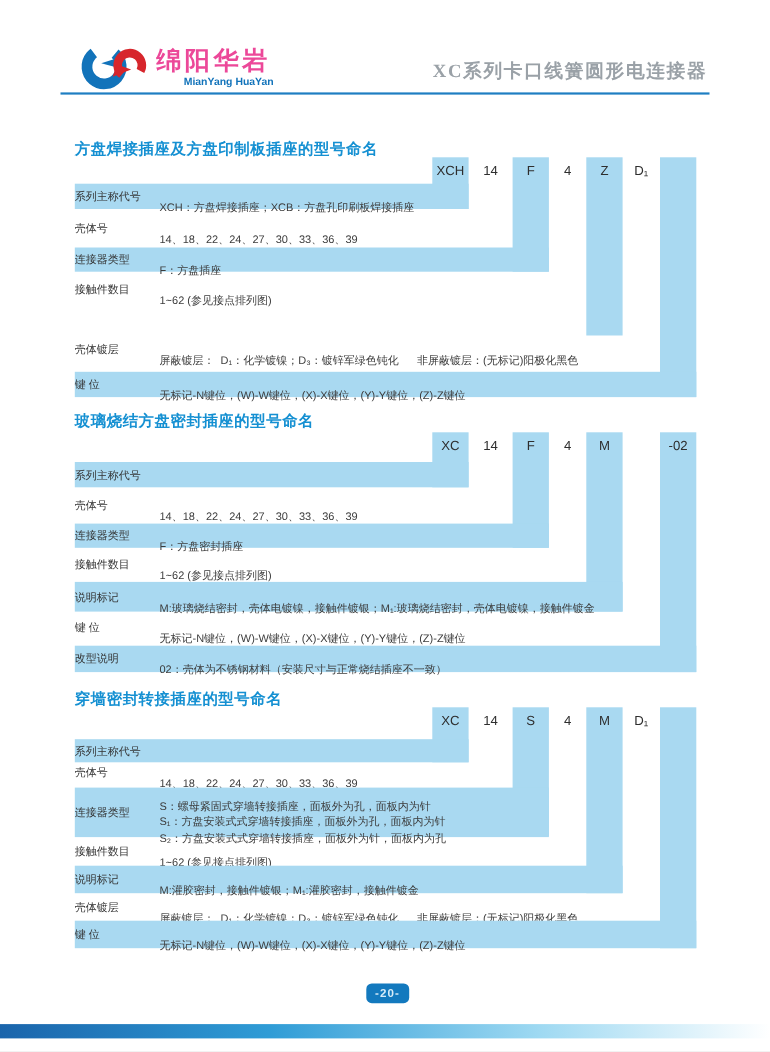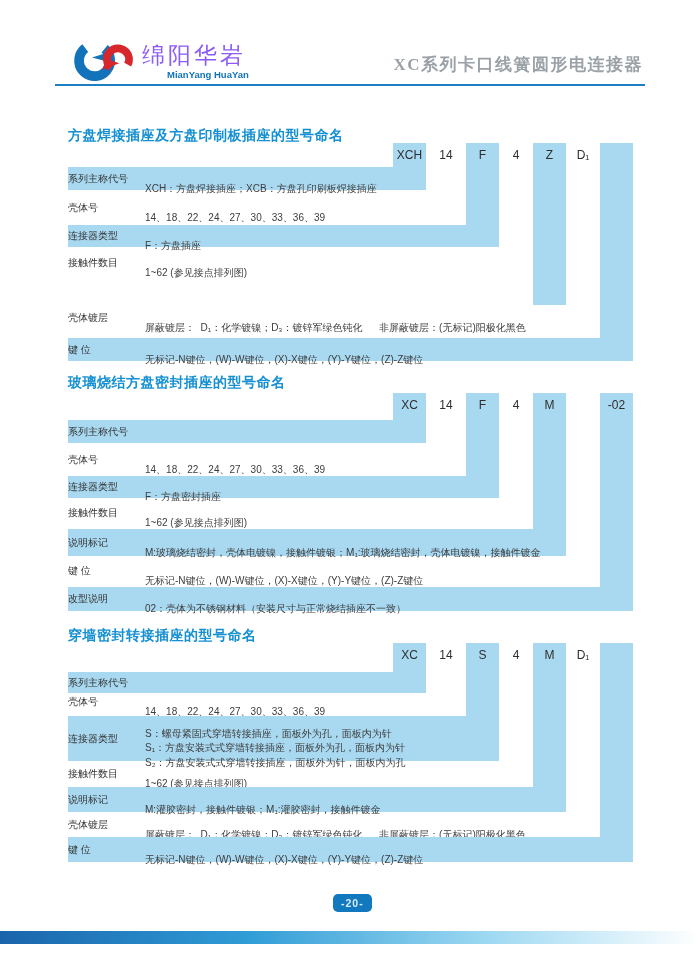--- a/index.html
+++ b/index.html
@@ -1,22 +1,22 @@
 <!DOCTYPE html>
 <html><head>
 <meta charset="utf-8">
 <style>
   html,body{margin:0;padding:0;background:#e8e8e8;}
   .page{position:relative;width:700px;height:956px;background:#ffffff;margin:0 auto;
         font-family:"Liberation Sans","DejaVu Sans",sans-serif;overflow:hidden;}
 
   
   .logo{position:absolute;left:72px;top:36px;width:66px;height:48px;}
-  .brand{position:absolute;left:142px;top:40px;font-size:23px;font-weight:normal;
-         color:#8b5cf6;letter-spacing:3px;}
+  .brand{position:absolute;left:142px;top:40px;font-size:23px;font-weight:bold;
+         color:#ec4899;letter-spacing:3px;}
   .brand-sub{position:absolute;left:144px;top:69px;font-size:9.5px;font-weight:bold;color:#1273ba;margin-left:23px;}
   .doc-title{position:absolute;right:57px;top:53px;font-size:17px;font-weight:bold;
              font-family:"Liberation Serif","DejaVu Serif",serif;color:#9aa1a7;letter-spacing:1.5px;}
   .head-rule{position:absolute;left:55px;top:84px;width:590px;height:2px;background:#1e7ec2;}
 
   
   .sec-title{position:absolute;left:68px;font-size:14px;font-weight:bold;color:#1590d2;letter-spacing:0.5px;}
   .bar{position:absolute;width:33px;background:#a9d9f1;}
   .code{position:absolute;height:20px;line-height:20px;text-align:center;font-size:12px;color:#2e2e2e;z-index:3;}
   .row{position:absolute;left:68px;display:flex;align-items:center;z-index:2;}

